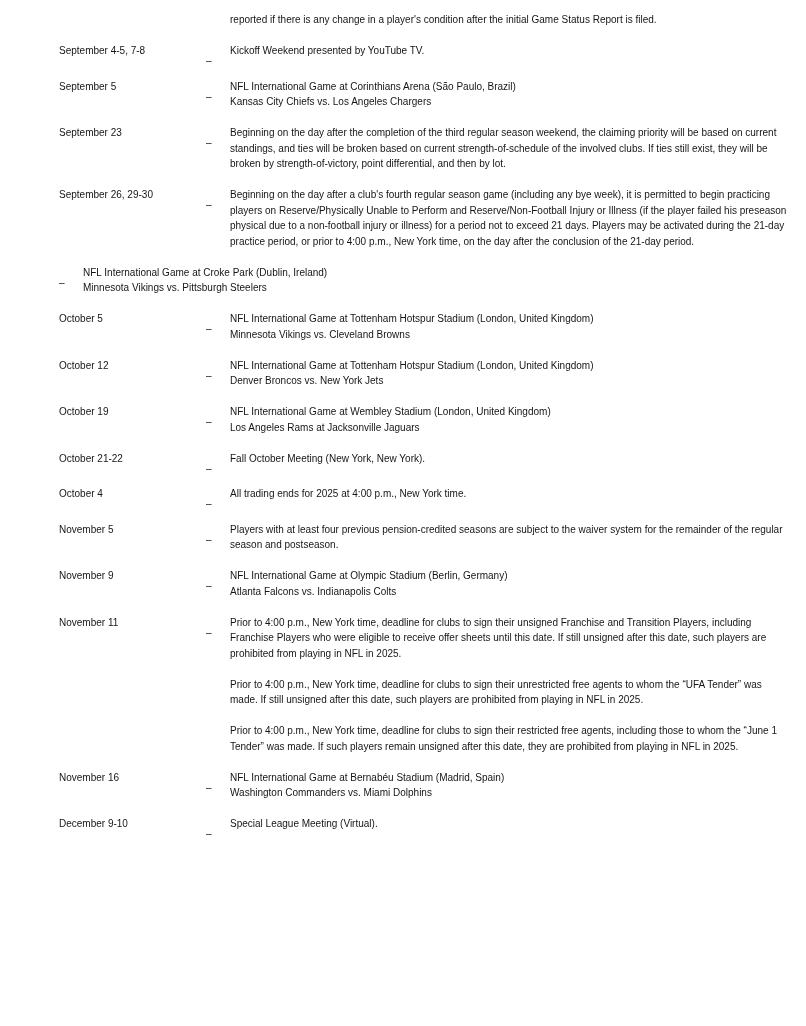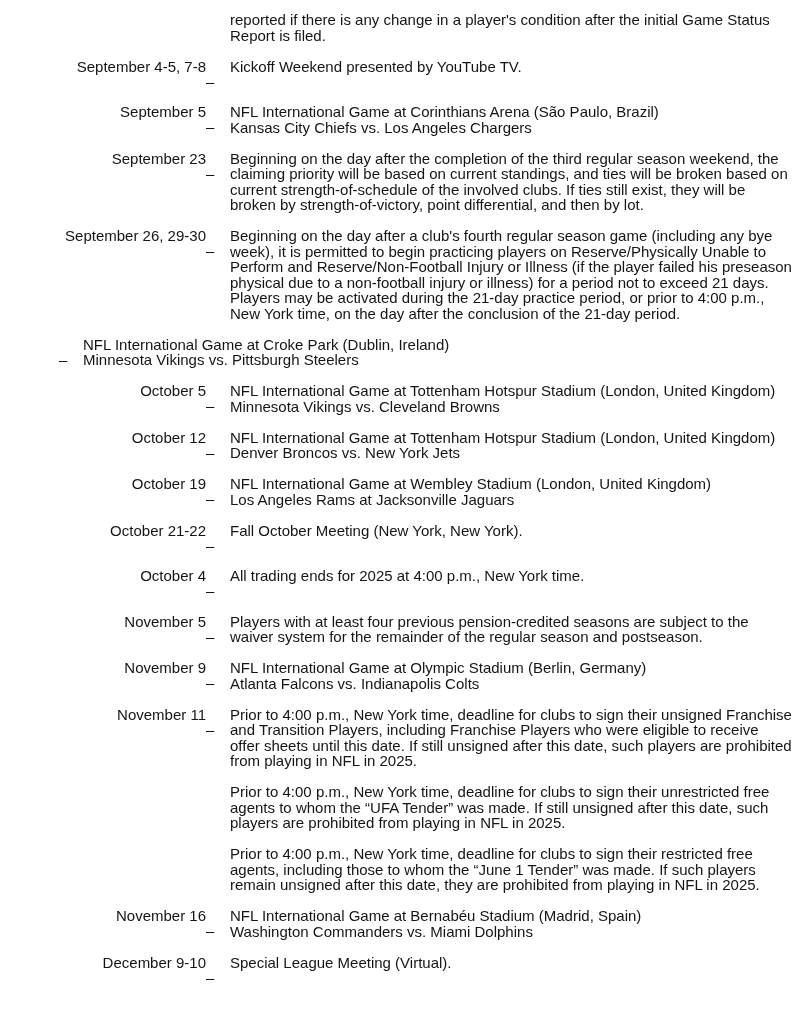--- a/index.html
+++ b/index.html
@@ -8,33 +8,32 @@
     padding: 0;
     background: #ffffff;
   }
   .page {
     position: relative;
     width: 806px;
     height: 1026px;
     background: #ffffff;
     color: #151515;
     font-family: "Liberation Sans", sans-serif;
-    font-size: 15px;
+    font-size: 10px;
     line-height: 15.5px;
     padding: 12px 14px 0 59px;
     overflow: hidden;
   }
   .entry {
     display: flex;
     align-items: flex-start;
   }
   .date-col {
     width: 147px;
     flex: 0 0 147px;
-    text-align: right;
   }
   .dash-col {
     width: 24px;
     flex: 0 0 24px;
   }
   .desc-col {
     width: 562px;
     flex: 0 0 562px;
   }
   .desc-col p, .date-col p {

